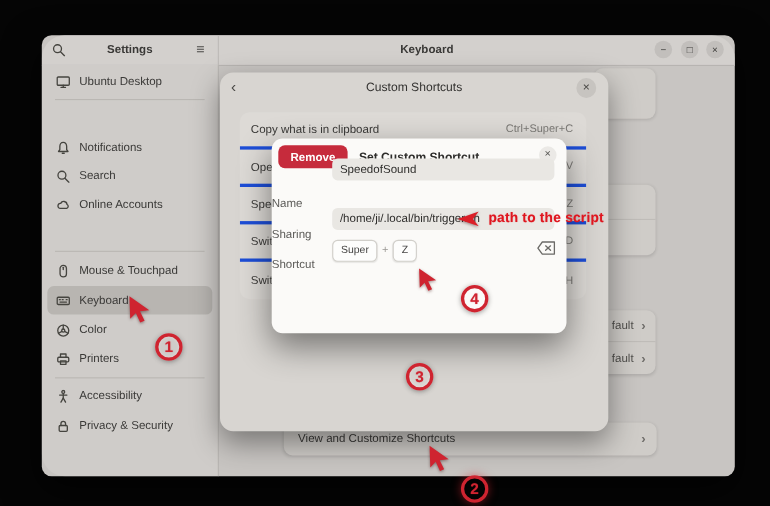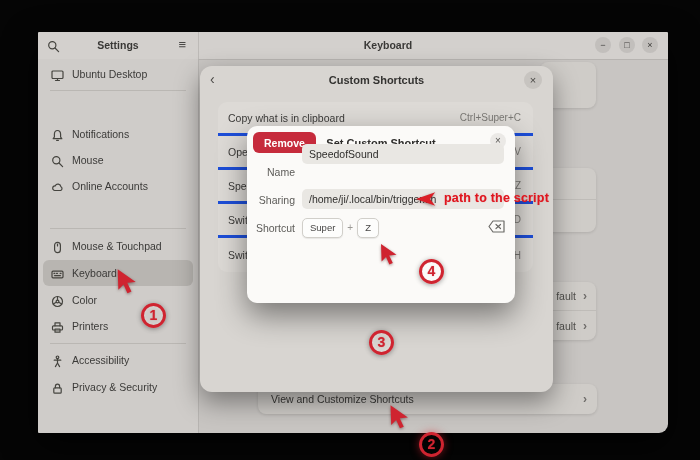--- a/index.html
+++ b/index.html
@@ -1,20 +1,20 @@
 <!DOCTYPE html>
 <html><head>
 <meta charset="utf-8">
 <style>
   html,body{margin:0;padding:0;}
   body{width:700px;height:460px;background:#050505;position:relative;overflow:hidden;
        font-family:"Liberation Sans",sans-serif;-webkit-font-smoothing:antialiased;}
   .window{position:absolute;left:38px;top:32px;width:630px;height:401px;background:#c8c5c2;
           border-radius:9px;overflow:visible;box-shadow:0 12px 34px rgba(0,0,0,.75);}
-  .win-clip{position:absolute;inset:0;border-radius:1px;overflow:hidden;}
+  .win-clip{position:absolute;inset:0;border-radius:21px;overflow:hidden;}
   
   .titlebar{position:absolute;left:0;top:0;right:0;height:27px;background:#d3d0cd;border-bottom:1px solid #b7b4b1;}
   .tb-left{position:absolute;left:0;top:0;width:160px;height:27px;border-right:1px solid #bdbab7;}
   .app-title{position:absolute;left:0;right:0;top:7px;text-align:center;font-size:10.5px;font-weight:bold;color:#393836;}
   .search-ico{position:absolute;left:9px;top:7px;width:13px;height:13px;}
   .menu-ico{position:absolute;right:12px;top:5px;font-size:13px;color:#4a4947;}
   .win-title{position:absolute;left:160px;right:90px;top:7px;text-align:center;font-size:10.5px;font-weight:bold;color:#3a3937;}
   .wc{position:absolute;top:5px;width:16px;height:16px;border-radius:50%;background:#c2bfbc;color:#3c3b39;
       font-size:9px;line-height:16px;text-align:center;}
   .wc.min{right:57px}.wc.max{right:33px}.wc.cls{right:10px}
@@ -33,37 +33,37 @@
   .p-row .txt{font-size:10.5px;color:#504f4c;}
   .chev{font-size:12px;font-weight:bold;color:#6f6d6a;}
   .view-row{position:absolute;left:220px;top:352px;width:339px;height:30px;background:#cfccc8;border-radius:8px;
             display:flex;align-items:center;box-sizing:border-box;padding:0 10px 0 13px;box-shadow:0 1px 3px rgba(0,0,0,.12);}
   .view-row .txt{flex:1;font-size:10.5px;color:#3a3937;}
   
   .cs-dialog{position:absolute;left:162px;top:34px;width:353px;height:326px;background:#d8d5d1;border-radius:12px;
              box-shadow:0 10px 26px rgba(0,0,0,.4);}
   .cs-head{position:absolute;left:0;top:0;right:0;height:30px;}
   .cs-back{position:absolute;left:10px;top:5px;font-size:14px;color:#4a4946;}
-  .cs-title{position:absolute;left:0;right:0;top:8px;text-align:center;font-size:11px;font-weight:bold;color:#343331;}
+  .cs-title{position:absolute;left:0;right:0;top:8px;text-align:center;font-size:11px;font-weight:normal;color:#343331;}
   .cs-close{position:absolute;right:11px;top:5px;width:18px;height:18px;border-radius:50%;background:#c7c4c0;
             color:#4a4946;font-size:11px;line-height:18px;text-align:center;}
   .cs-card{position:absolute;left:18px;top:36px;width:315px;background:#dddad6;border-radius:9px;overflow:hidden;}
   .cs-row{height:34px;display:flex;align-items:center;box-sizing:border-box;padding:0 12px 0 10px;border-bottom:3px solid #1d4ed8;}
   .cs-row:last-child{border-bottom:none;}
   .cs-row .lab{flex:1;font-size:10.5px;color:#3b3a38;white-space:nowrap;overflow:hidden;}
   .cs-row .acc{font-size:10px;color:#7b7975;white-space:nowrap;}
   
   .ss-dialog{position:absolute;left:209px;top:94px;width:268px;height:177px;background:#fbfaf8;border-radius:10px;
              box-shadow:0 12px 30px rgba(0,0,0,.45);}
   .remove-btn{position:absolute;left:6px;top:6px;height:21px;border:none;border-radius:6px;background:#c62b3c;
               color:#fff;font-size:10.5px;font-weight:bold;padding:0 11px;font-family:"Liberation Sans",sans-serif;}
   .ss-title{position:absolute;left:60px;right:60px;top:11px;text-align:center;font-size:11px;font-weight:bold;color:#2d2c2a;}
   .ss-close{position:absolute;right:9px;top:7px;width:16px;height:16px;border-radius:50%;background:#ebe9e6;
             color:#5a5956;font-size:10px;line-height:16px;text-align:center;}
-  .f-label{position:absolute;width:48px;text-align:right;font-size:10.5px;color:#5c5b58;}
+  .f-label{position:absolute;width:48px;text-align:left;font-size:10.5px;color:#5c5b58;margin-top:13px;}
   .f-input{position:absolute;left:55px;width:202px;height:20px;background:#e9e7e3;border:none;border-radius:5px;
            font-size:10.5px;color:#2f2e2c;padding:0 7px;box-sizing:border-box;font-family:"Liberation Sans",sans-serif;}
   .keycap{display:inline-block;height:18px;line-height:18px;background:#fdfdfc;border:1px solid #d1cfca;border-radius:5px;
           padding:0 7px;font-size:9.5px;color:#474645;box-shadow:0 1px 1px rgba(0,0,0,.08);}
   .plus{display:inline-block;margin:0 4px;font-size:10px;color:#9a9894;}
   .bksp{position:absolute;right:10px;top:93px;width:17px;height:13px;}
   .bksp svg{width:100%;height:100%;stroke:#6b6a67;stroke-width:1.2;fill:none;stroke-linejoin:round;stroke-linecap:round;}
   
   .ann-circle{position:absolute;width:25px;height:25px;border:3px solid #cf2430;border-radius:50%;box-sizing:border-box;
               color:#cf2430;font-size:14px;font-weight:bold;line-height:19px;text-align:center;
@@ -111,21 +111,21 @@
               <path d="M6.5 1.5 C4.4 1.5 3.4 3.2 3.4 5.2 L3.4 8 L2.2 9.7 L10.8 9.7 L9.6 8 L9.6 5.2 C9.6 3.2 8.6 1.5 6.5 1.5 Z"></path>
               <line x1="5.6" y1="11.3" x2="7.4" y2="11.3"></line>
             </svg></span>
       <span class="sb-label">Notifications</span>
     </div>
     <div class="sb-item" style="top:88px">
       <span class="sb-ic"><svg viewBox="0 0 13 13">
               <circle cx="5.3" cy="5.3" r="3.6"></circle>
               <line x1="8" y1="8" x2="11.6" y2="11.6"></line>
             </svg></span>
-      <span class="sb-label">Mouse</span>
+      <span class="sb-label">Search</span>
     </div>
     <div class="sb-item" style="top:114px">
       <span class="sb-ic"><svg viewBox="0 0 13 13">
               <path d="M3.8 9.5 a2.3 2.3 0 1 1 .4 -4.6 a3 3 0 0 1 5.7 .9 a2 2 0 0 1 -.3 3.7 Z"></path>
             </svg></span>
       <span class="sb-label">Online Accounts</span>
     </div>
     <div class="sb-sep" style="top:169px"></div>
     <div class="sb-item" style="top:174px">
       <span class="sb-ic"><svg viewBox="0 0 13 13">

